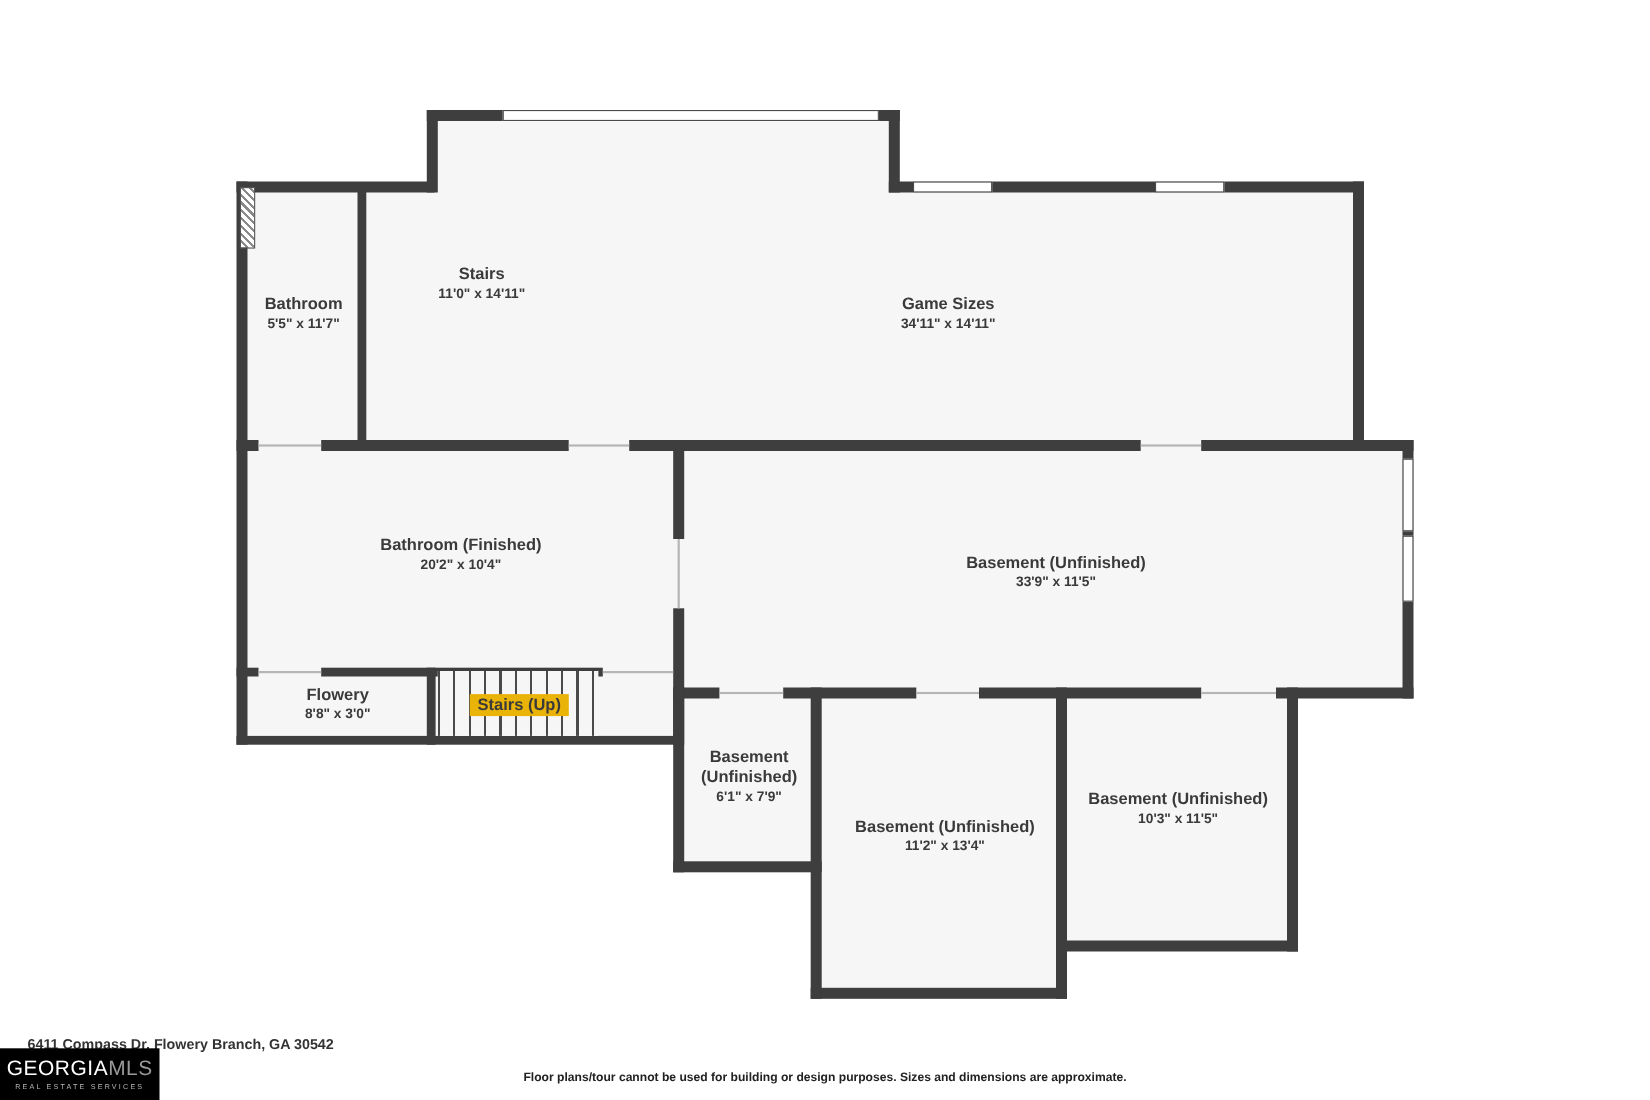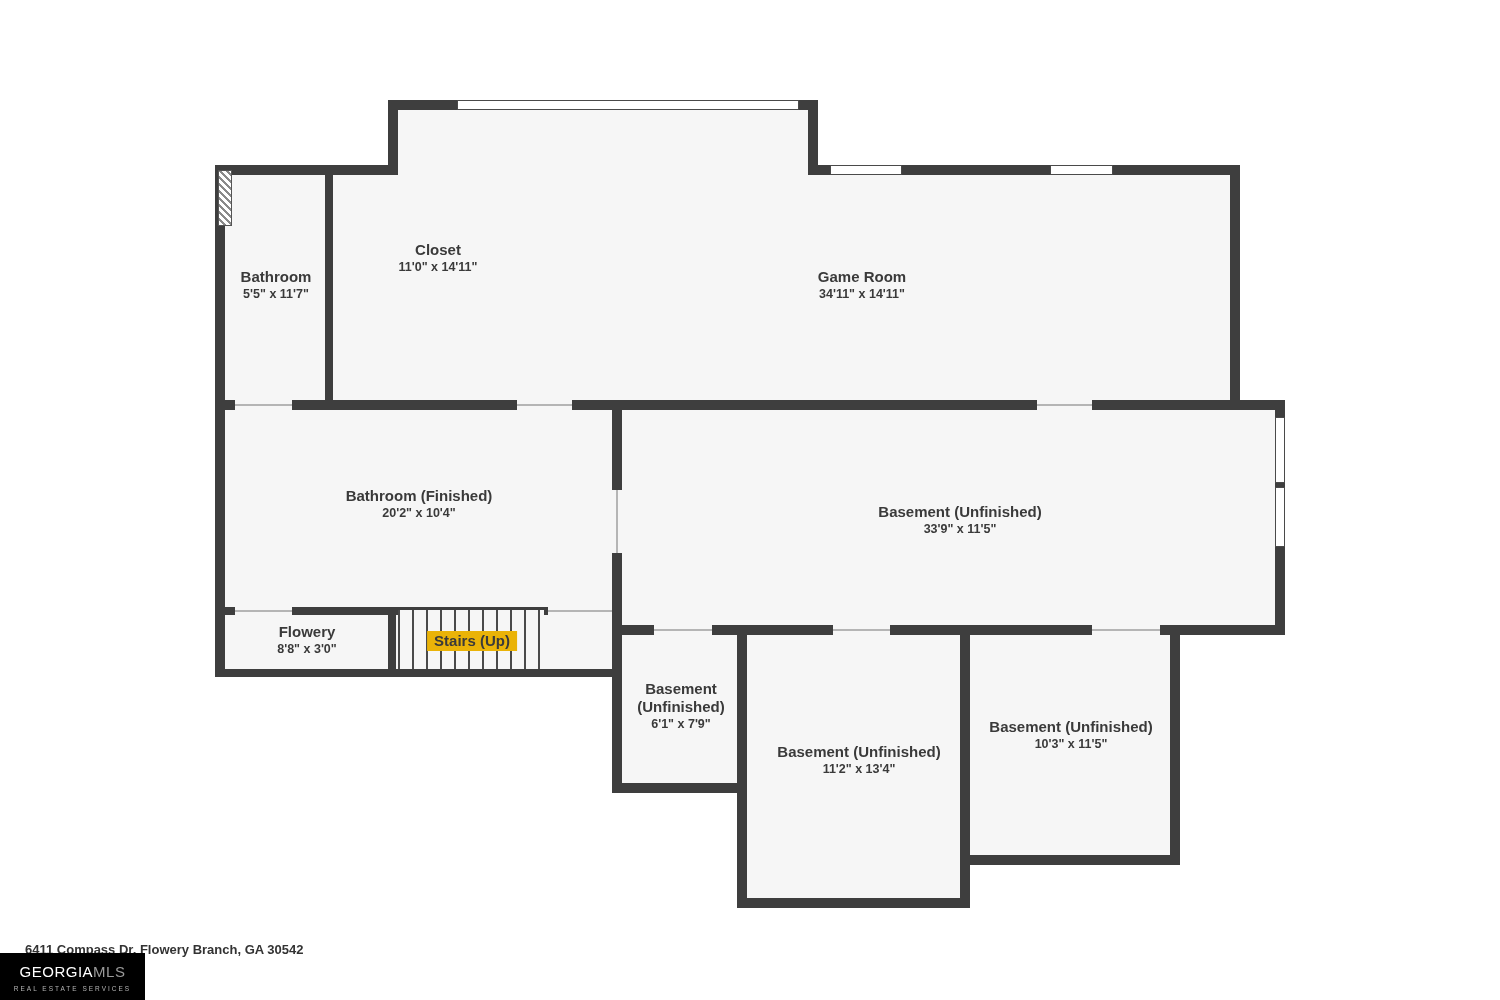--- a/index.html
+++ b/index.html
@@ -17,21 +17,21 @@
   .room-label{position:absolute;transform:translateX(-50%);text-align:center;z-index:5;white-space:nowrap;}
   .room-name{font-weight:bold;font-size:15px;line-height:18px;color:#3a3a3a;}
   .room-dims{font-weight:bold;font-size:12.5px;line-height:16px;color:#3a3a3a;}
   .wrap-label{white-space:normal;width:112px;}
   .stairs-label .room-name{background:#eab308;padding:1px 7px;display:inline-block;}
   .address{position:absolute;left:25px;top:942px;font-size:13px;font-weight:bold;color:#333;z-index:4;}
   .disclaimer{position:absolute;left:750px;top:974px;transform:translateX(-50%);
               font-size:11px;font-weight:bold;color:#222;z-index:4;white-space:nowrap;}
   .logo{position:absolute;left:0;top:953px;width:145px;height:47px;background:#000;z-index:10;
         display:flex;flex-direction:column;align-items:center;justify-content:center;}
-  .logo-brand{font-size:15px;line-height:22px;letter-spacing:0.5px;}
+  .logo-brand{font-size:19px;line-height:22px;letter-spacing:0.5px;}
   .logo-primary{color:#ffffff;font-weight:normal;}
   .logo-secondary{color:#9a9a9a;font-weight:normal;}
   .logo-tagline{font-size:6.5px;letter-spacing:2px;color:#b5b5b5;margin-top:2px;}
 </style>
 </head>
 <body>
 
 <div class="page">
 
   <div class="fill" style="left:393px;top:105px;width:420px;height:70px"></div>
@@ -93,25 +93,25 @@
 
   <div class="hatch" style="left:218px;top:170px;width:14px;height:56px"></div>
 
   <div class="stairs" style="left:398px;top:610px;width:146px;height:59px"></div>
 
   <div class="room-label" style="left:276px;top:268px">
     <div class="room-name">Bathroom</div>
     <div class="room-dims">5'5" x 11'7"</div>
   </div>
   <div class="room-label" style="left:438px;top:241px">
-    <div class="room-name">Closet</div>
+    <div class="room-name">Stairs</div>
     <div class="room-dims">11'0" x 14'11"</div>
   </div>
   <div class="room-label" style="left:862px;top:268px">
-    <div class="room-name">Game Room</div>
+    <div class="room-name">Game Sizes</div>
     <div class="room-dims">34'11" x 14'11"</div>
   </div>
   <div class="room-label" style="left:419px;top:487px">
     <div class="room-name">Bathroom (Finished)</div>
     <div class="room-dims">20'2" x 10'4"</div>
   </div>
   <div class="room-label" style="left:960px;top:503px">
     <div class="room-name">Basement (Unfinished)</div>
     <div class="room-dims">33'9" x 11'5"</div>
   </div>
@@ -129,18 +129,19 @@
   <div class="room-label" style="left:859px;top:743px">
     <div class="room-name">Basement (Unfinished)</div>
     <div class="room-dims">11'2" x 13'4"</div>
   </div>
   <div class="room-label" style="left:1071px;top:718px">
     <div class="room-name">Basement (Unfinished)</div>
     <div class="room-dims">10'3" x 11'5"</div>
   </div>
 
   <div class="address">6411 Compass Dr, Flowery Branch, GA 30542</div>
+  <div class="disclaimer">Floor plans/tour cannot be used for building or design purposes. Sizes and dimensions are approximate.</div>
   <div class="logo">
     <div class="logo-brand"><span class="logo-primary">GEORGIA</span><span class="logo-secondary">MLS</span></div>
     <div class="logo-tagline">REAL ESTATE SERVICES</div>
   </div>
 
 </div>
 
 </body></html>

